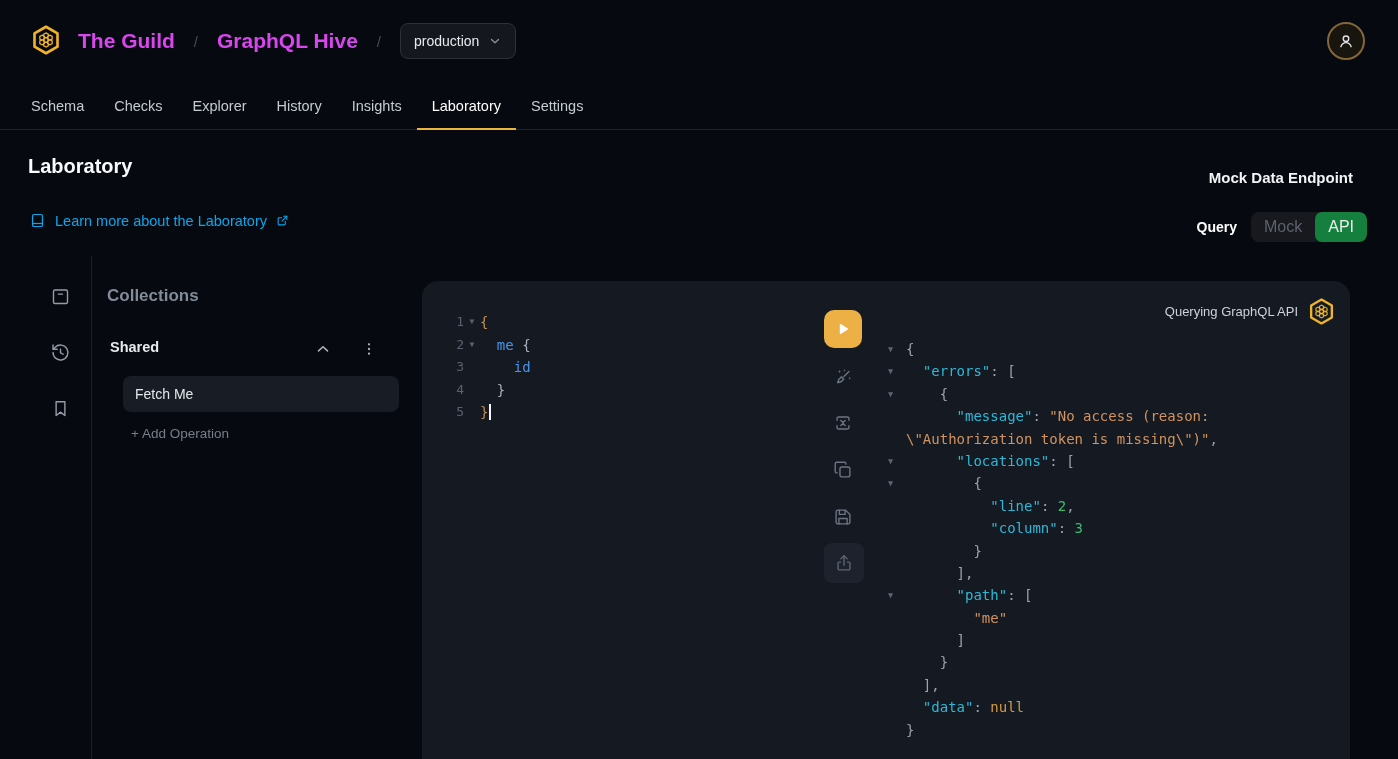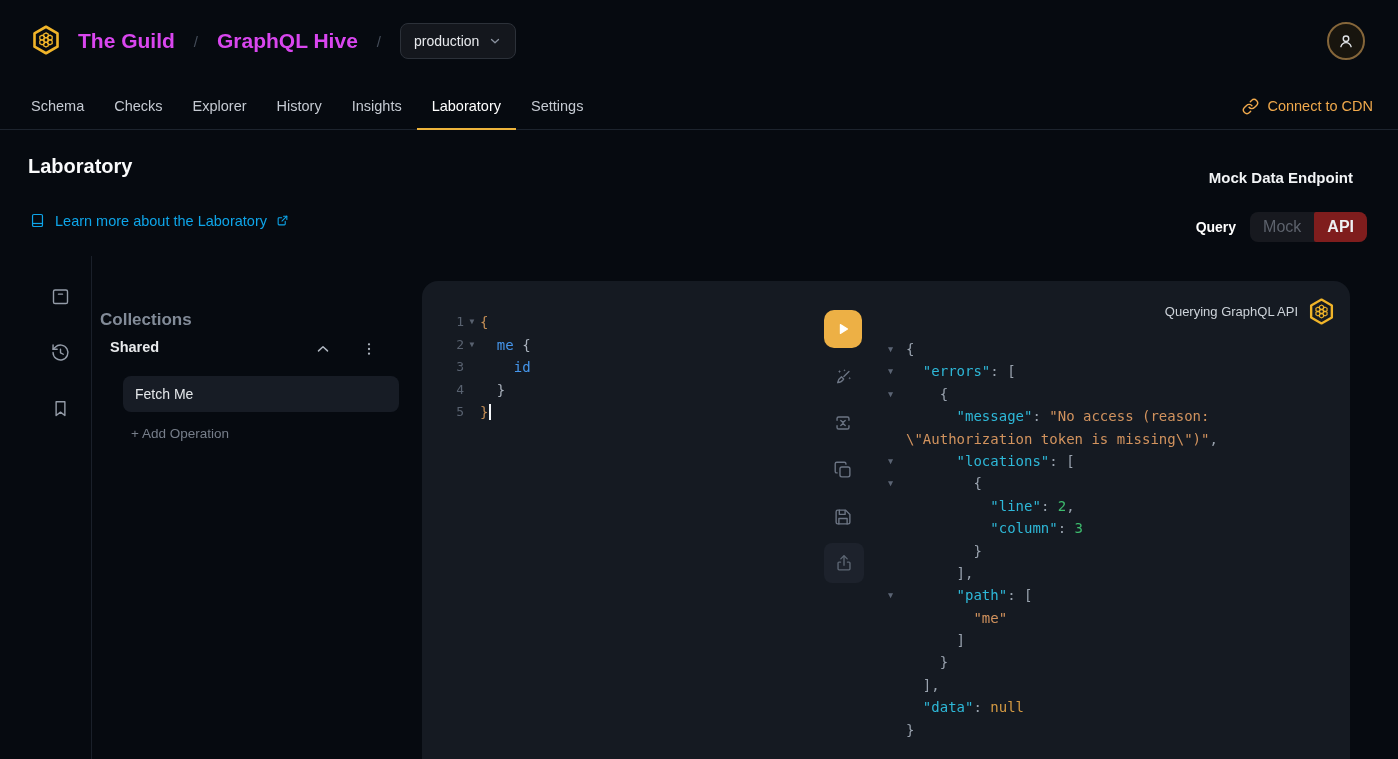--- a/index.html
+++ b/index.html
@@ -52,26 +52,26 @@
   #lab-title { left:28px; top:155px; font-size:20px; font-weight:700; color:#fafbfc; }
   #lab-sub { left:28px; top:185px; font-size:15px; color:#99a1ac; }
   #learn-more { left:29px; top:212px; display:flex; align-items:center; gap:9px;
     color:#0ea5e9; font-size:14.5px; cursor:pointer; }
   #mock-title { right:45px; top:169px; font-size:15px; font-weight:600; color:#f2f4f6; }
   #query-row { right:31px; top:204px; height:30px; display:flex; align-items:center; gap:14px;margin-top:8px; }
   #query-label { font-size:14px; font-weight:700; color:#ffffff; }
   #endpoint-toggle { display:flex; height:30px; border-radius:8px; overflow:hidden; background:#17191f; }
   .toggle-opt { padding:0 13px; display:flex; align-items:center; font-size:16px;
     color:#5d626c; cursor:pointer; }
-  .toggle-opt.selected { background:#7f1d1d; color:#eef0f2; border-radius:2px;font-weight:bold; }
+  .toggle-opt.selected { background:#15803d; color:#eef0f2; border-radius:7px; }
 
   
   #rail-divider { left:91px; top:256px; bottom:0; width:1px; background:#1a202a; }
   .rail-icon { left:50px; width:21px; height:21px; color:#949ca8; cursor:pointer; }
-  #collections-heading { left:100px; top:286px; font-size:17px; font-weight:700; color:#828b98;margin-top:24px; }
+  #collections-heading { left:107px; top:286px; font-size:17px; font-weight:700; color:#828b98; }
   #shared-label { left:110px; top:339px; font-size:14.5px; font-weight:600; color:#e8eaec; }
   #shared-collapse { left:314px; top:340px; width:18px; height:18px; color:#aeb5bf; cursor:pointer; }
   #shared-menu { left:361px; top:341px; width:16px; height:16px; color:#aeb5bf; cursor:pointer; }
   #ops-list { left:123px; top:376px; width:276px; }
   .op-item {
     height:36px; border-radius:8px; background:#171c25;
     display:flex; align-items:center; padding-left:12px;
     font-size:14px; color:#e4e7ea; cursor:pointer;
   }
   #add-op { left:131px; top:426px; font-size:13.5px; color:#767e8a; cursor:pointer; }
@@ -161,29 +161,20 @@
   <div class="abs" id="nav">
       <div class="tab">Schema</div>
       <div class="tab">Checks</div>
       <div class="tab">Explorer</div>
       <div class="tab">History</div>
       <div class="tab">Insights</div>
       <div class="tab active">Laboratory</div>
       <div class="tab">Settings</div>
     </div>
 
-  <div id="cdn-link">
-    <span>
-      <svg width="17" height="17" viewBox="0 0 24 24" fill="none" stroke="currentColor" stroke-width="2" stroke-linecap="round" stroke-linejoin="round">
-        <path d="M10 13a5 5 0 0 0 7.54.54l3-3a5 5 0 0 0-7.07-7.07l-1.72 1.71"></path>
-        <path d="M14 11a5 5 0 0 0-7.54-.54l-3 3a5 5 0 0 0 7.07 7.07l1.71-1.71"></path>
-      </svg>
-    </span>
-    <span>Connect to CDN</span>
-  </div>
 
   <div class="abs" id="lab-title">Laboratory</div>
   <div class="abs" id="learn-more">
     <span>
       <svg width="17" height="17" viewBox="0 0 24 24" fill="none" stroke="currentColor" stroke-width="1.7" stroke-linejoin="round">
         <rect x="5" y="3.5" width="14" height="17" rx="1.8"></rect>
         <path d="M5 16.2 H19"></path>
       </svg>
     </span>
     <span>Learn more about the Laboratory</span>

